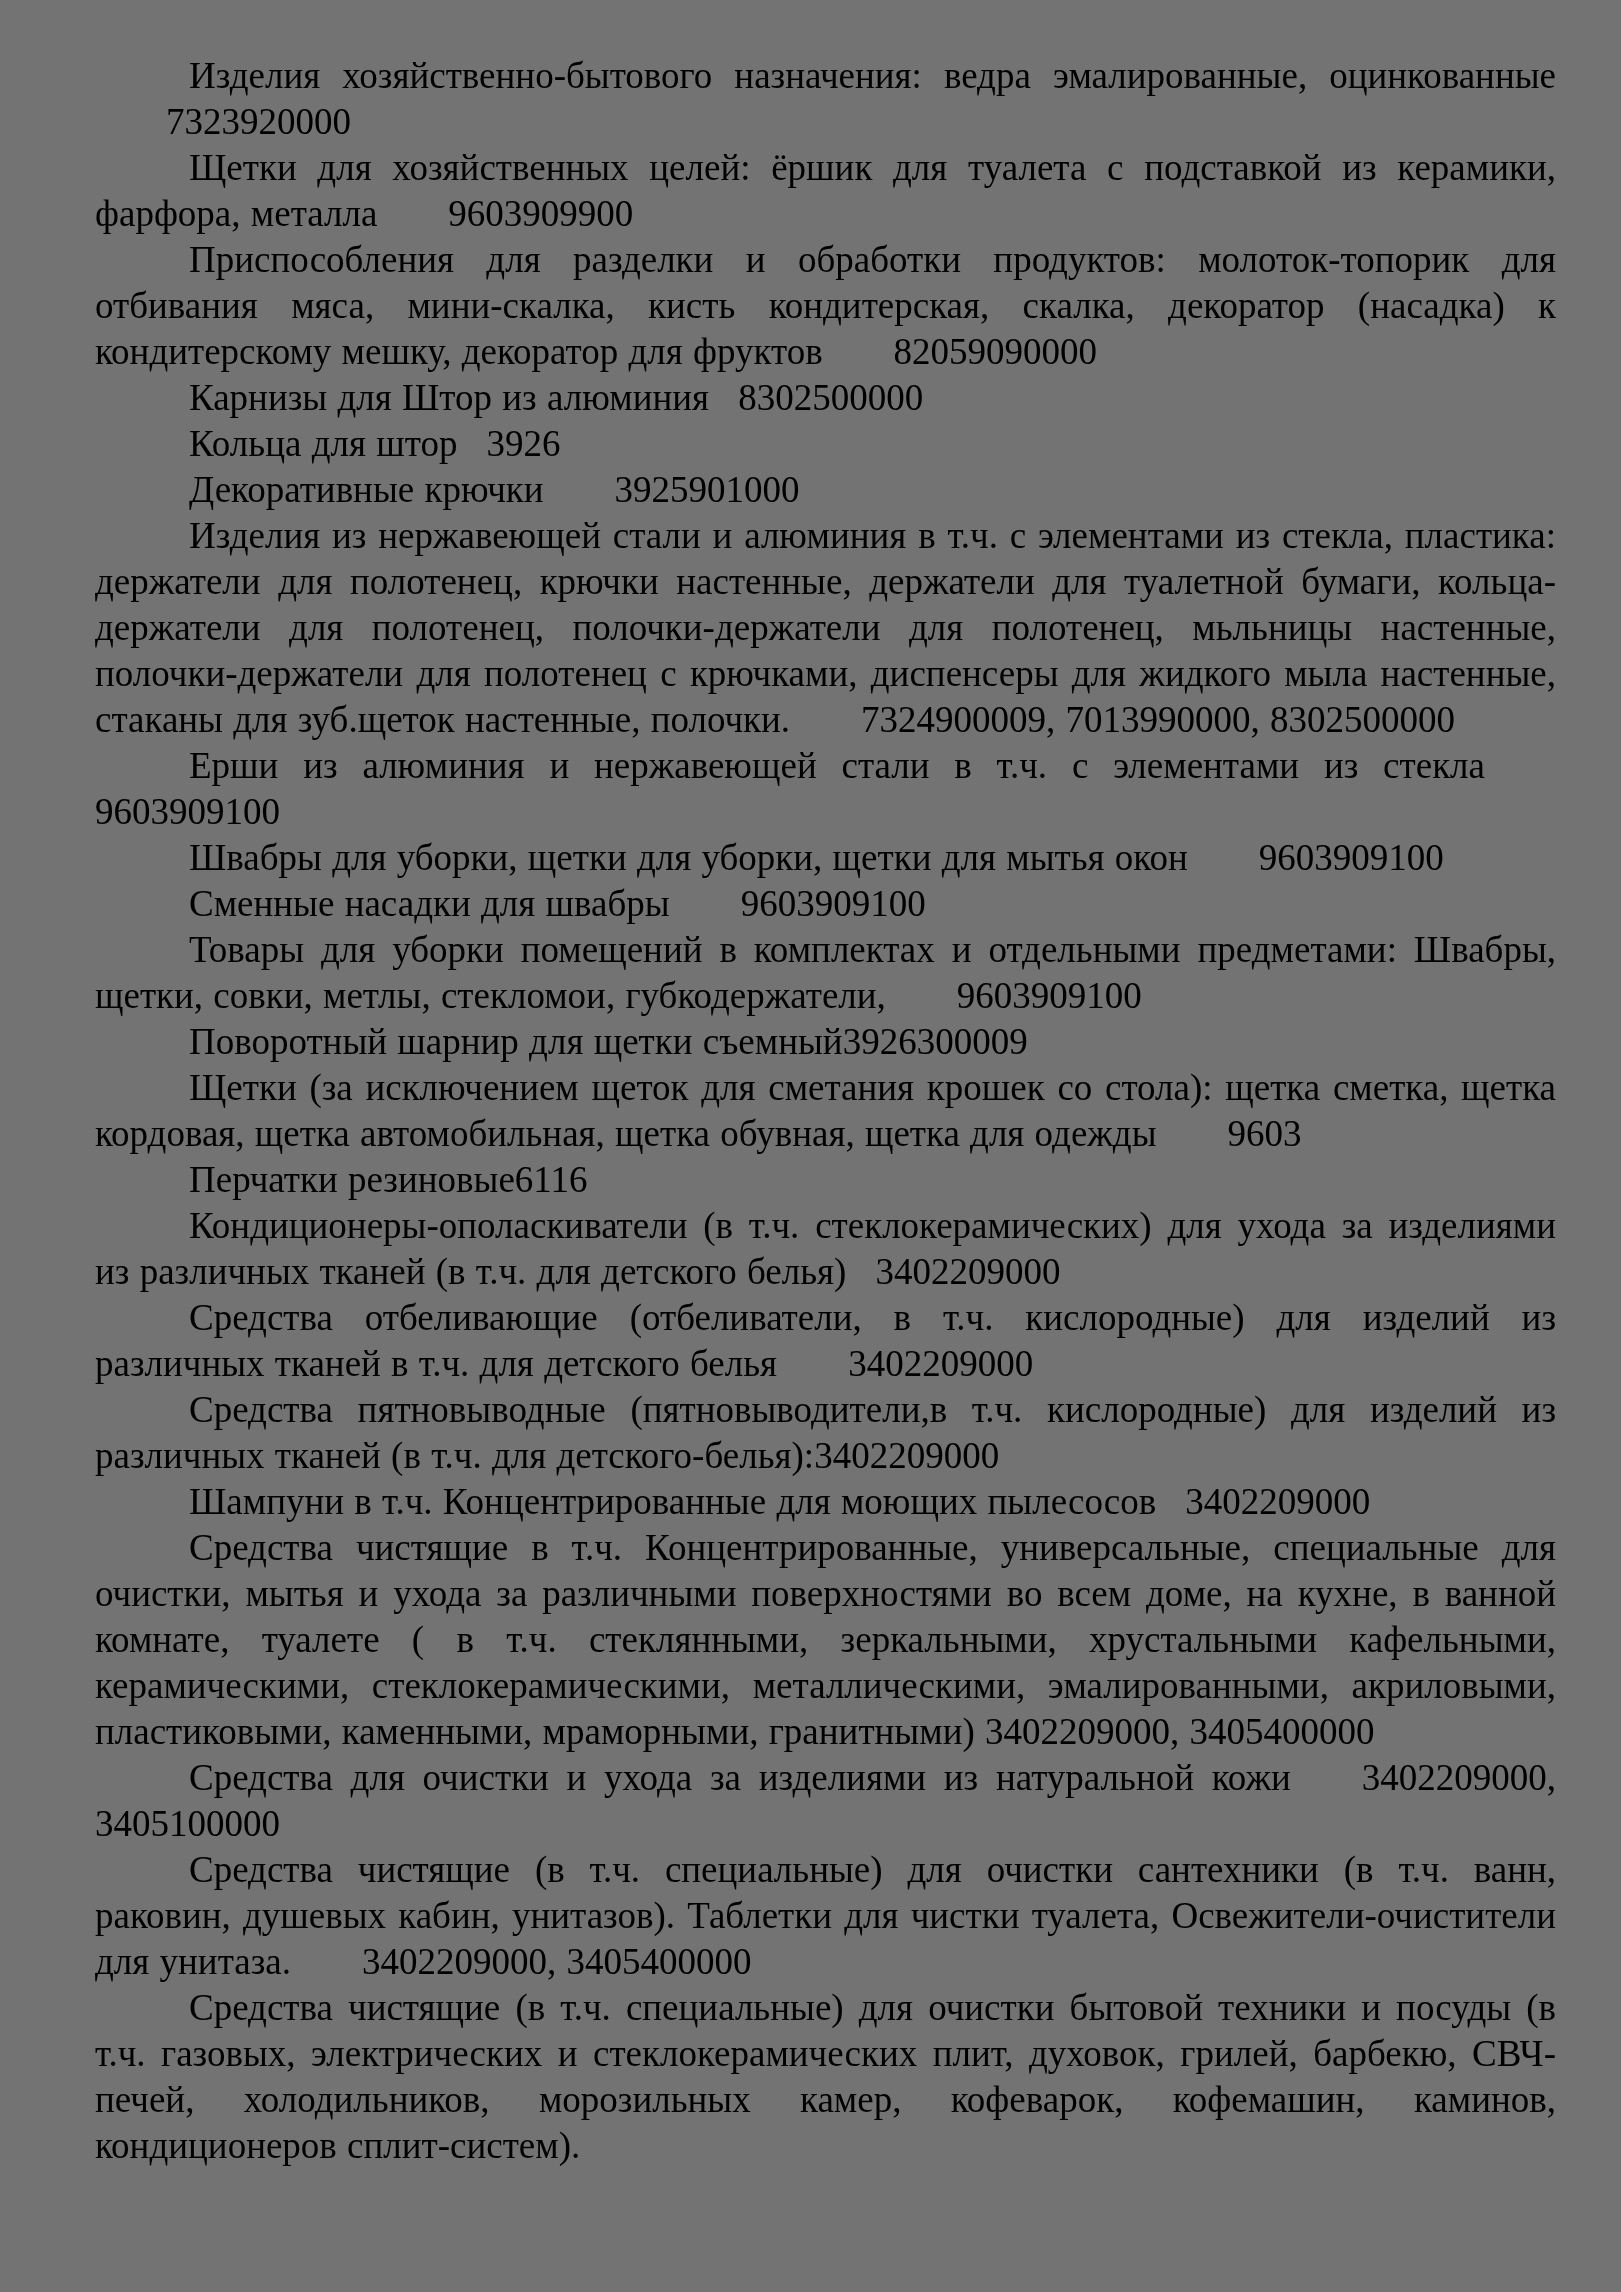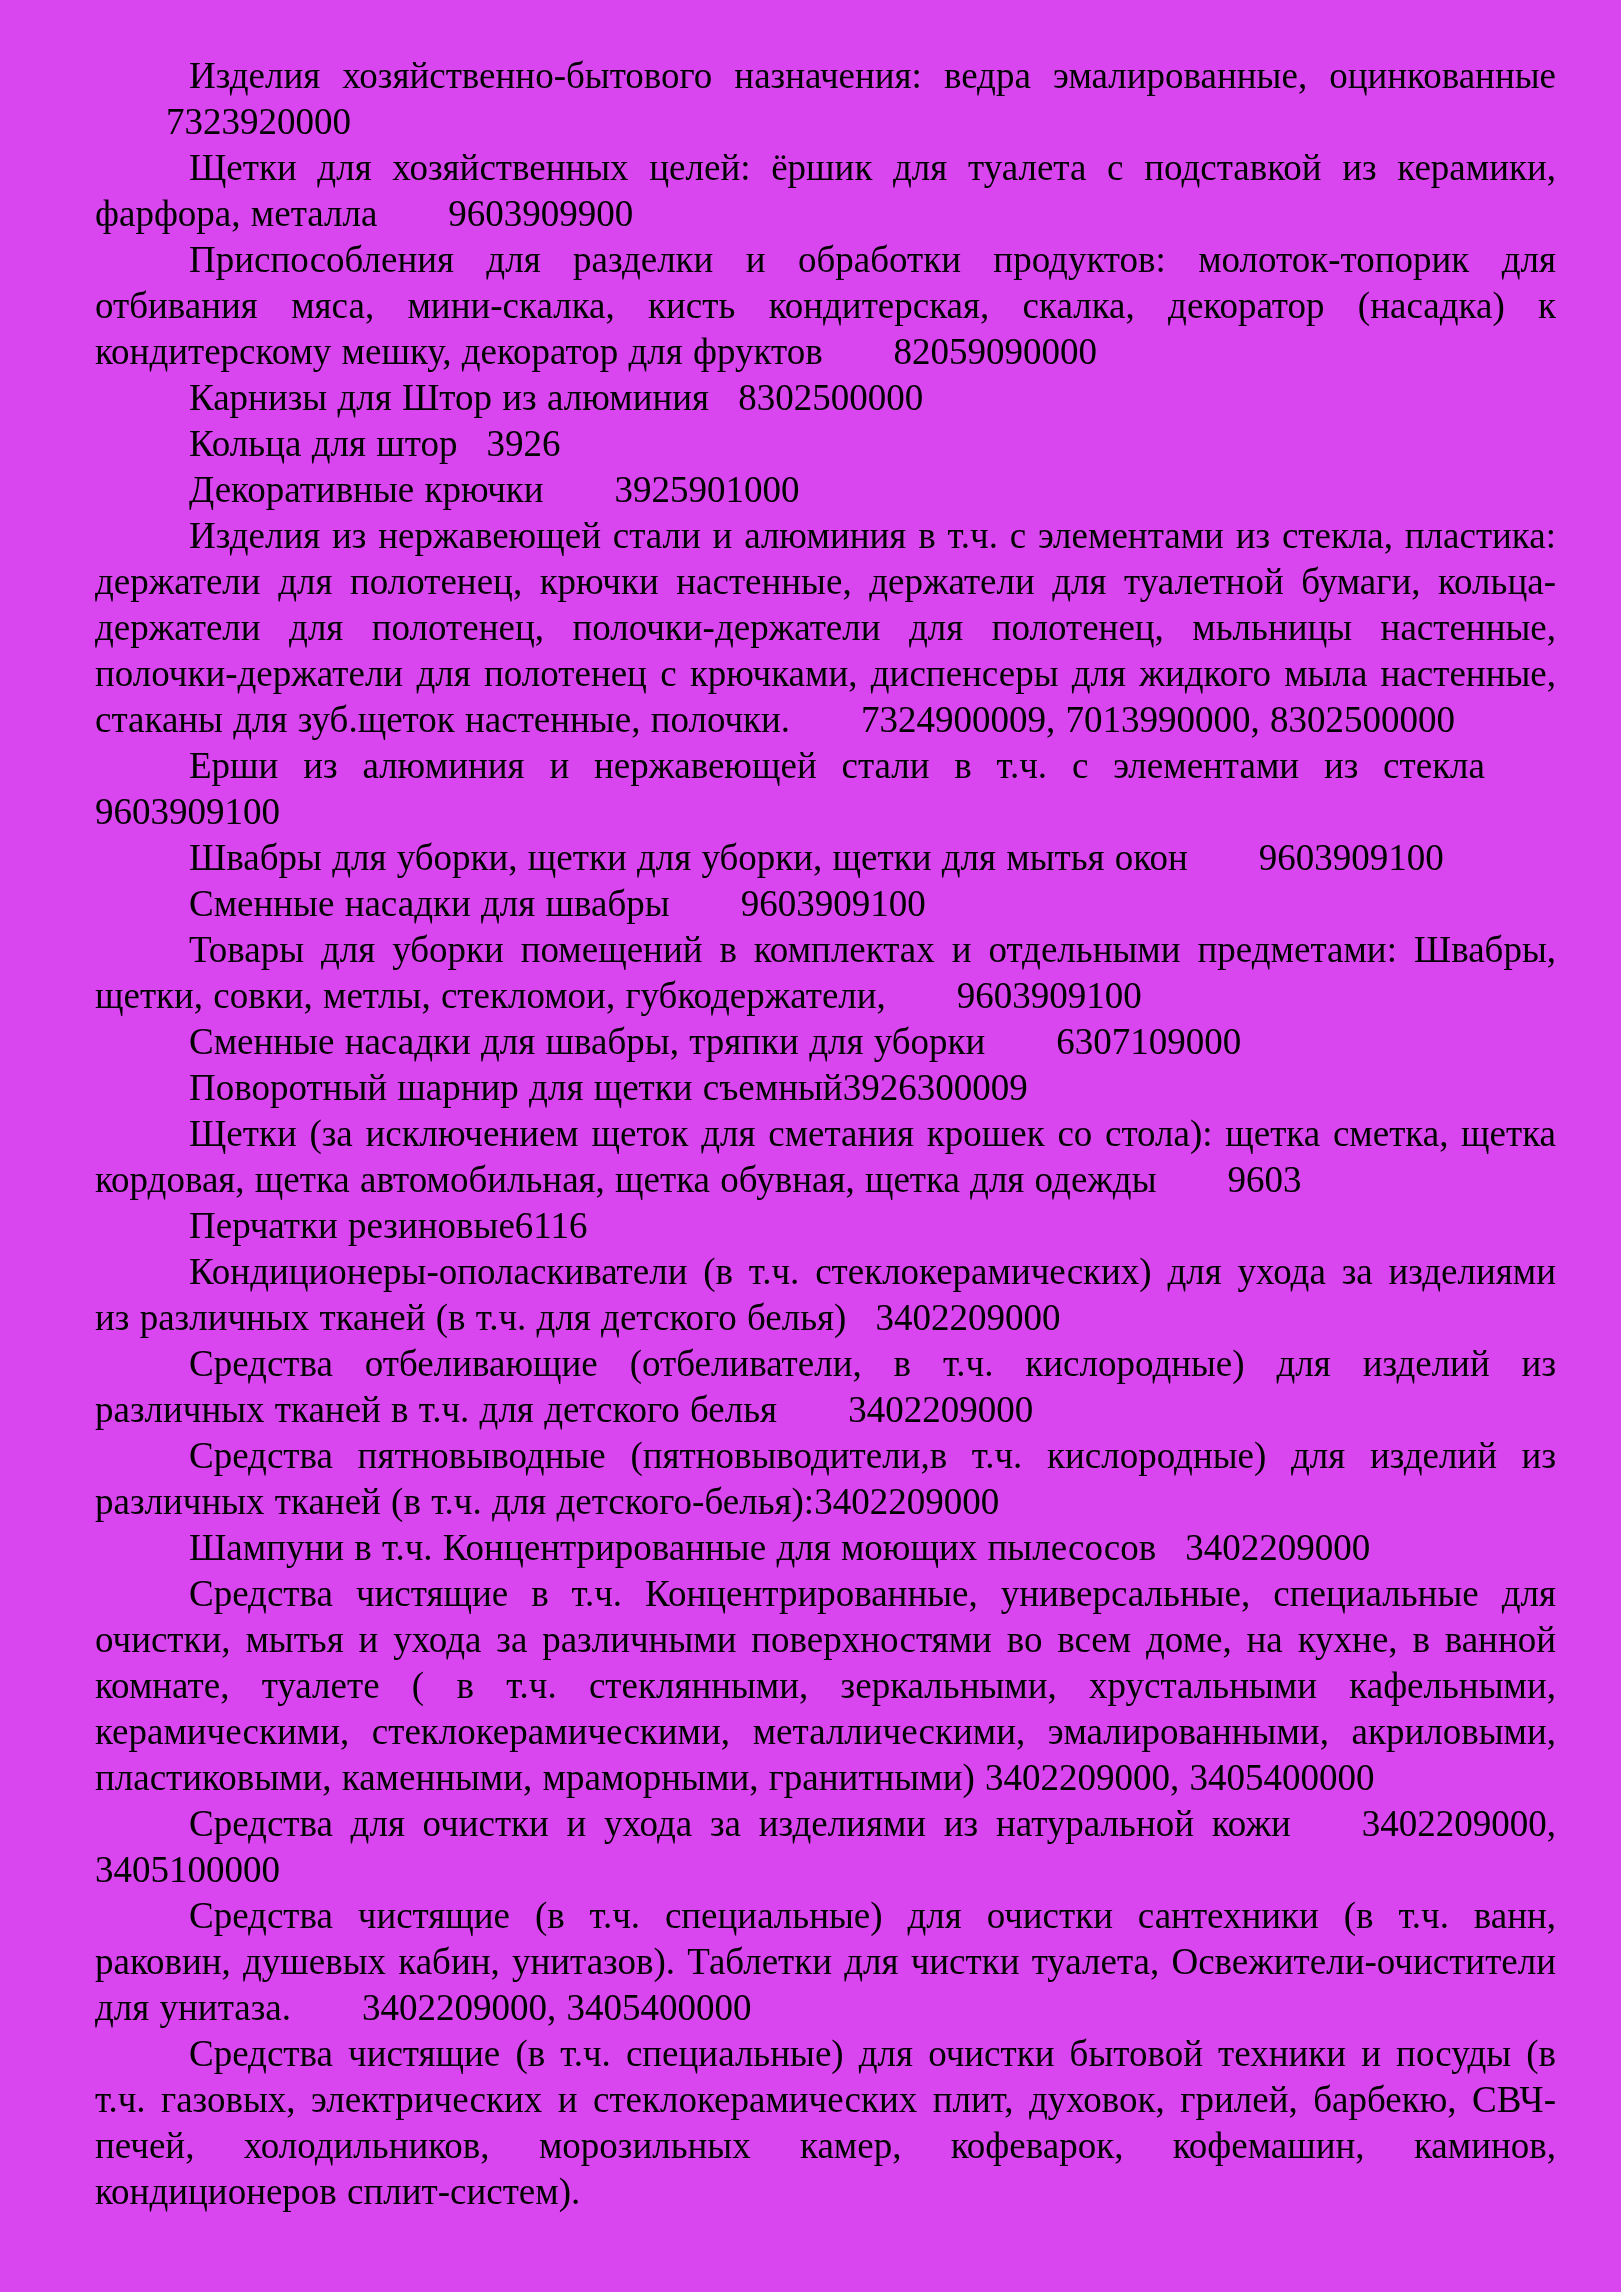--- a/index.html
+++ b/index.html
@@ -11,21 +11,21 @@
     width: 1621px;
     height: 2293px;
     font-family: "Liberation Serif", "DejaVu Serif", serif;
     color: #000000;
   }
   .page {
     box-sizing: border-box;
     width: 1621px;
     height: 2293px;
     padding: 53px 65px 39px 95px;
-    background: #d946ef;
+    background: #737373;
     overflow: hidden;
   }
   .para {
     margin: 0;
     font-size: 37px;
     line-height: 46px;
     text-align: justify;
     text-indent: 94px;
     word-spacing: 1px;
   }
@@ -49,21 +49,20 @@
       <p class="para"><span>Щетки для хозяйственных целей: ёршик для туалета с подставкой из керамики, фарфора, металла</span><span class="gap-tab"></span><span>9603909900</span></p>
       <p class="para"><span>Приспособления для разделки и обработки продуктов: молоток-топорик для отбивания мяса, мини-скалка, кисть кондитерская, скалка, декоратор (насадка) к кондитерскому мешку, декоратор для фруктов</span><span class="gap-tab"></span><span>82059090000</span></p>
       <p class="para"><span>Карнизы для Штор из алюминия</span><span class="gap-small"></span><span>8302500000</span></p>
       <p class="para"><span>Кольца для штор</span><span class="gap-small"></span><span>3926</span></p>
       <p class="para"><span>Декоративные крючки</span><span class="gap-tab"></span><span>3925901000</span></p>
       <p class="para"><span>Изделия из нержавеющей стали и алюминия в т.ч. с элементами из стекла, пластика: держатели для полотенец, крючки настенные, держатели для туалетной бумаги, кольца-держатели для полотенец, полочки-держатели для полотенец, мьльницы настенные, полочки-держатели для полотенец с крючками, диспенсеры для жидкого мыла настенные, стаканы для зуб.щеток настенные, полочки.</span><span class="gap-tab"></span><span>7324900009, 7013990000, 8302500000</span></p>
       <p class="para"><span>Ерши из алюминия и нержавеющей стали в т.ч. с элементами из стекла</span><span class="gap-tab"></span><span>9603909100</span></p>
       <p class="para"><span>Швабры для уборки, щетки для уборки, щетки для мытья окон</span><span class="gap-tab"></span><span>9603909100</span></p>
       <p class="para"><span>Сменные насадки для швабры</span><span class="gap-tab"></span><span>9603909100</span></p>
       <p class="para"><span>Товары для уборки помещений в комплектах и отдельными предметами: Швабры, щетки, совки, метлы, стекломои, губкодержатели,</span><span class="gap-tab"></span><span>9603909100</span></p>
-      <p class="para"><span>Сменные насадки для швабры, тряпки для уборки</span><span class="gap-tab"></span><span>6307109000</span></p>
       <p class="para"><span>Поворотный шарнир для щетки съемный</span><span>3926300009</span></p>
       <p class="para"><span>Щетки (за исключением щеток для сметания крошек со стола): щетка сметка, щетка кордовая, щетка автомобильная, щетка обувная, щетка для одежды</span><span class="gap-tab"></span><span>9603</span></p>
       <p class="para"><span>Перчатки резиновые</span><span>6116</span></p>
       <p class="para"><span>Кондиционеры-ополаскиватели (в т.ч. стеклокерамических) для ухода за изделиями из различных тканей (в т.ч. для детского белья)</span><span class="gap-small"></span><span>3402209000</span></p>
       <p class="para"><span>Средства отбеливающие (отбеливатели, в т.ч. кислородные) для изделий из различных тканей в т.ч. для детского белья</span><span class="gap-tab"></span><span>3402209000</span></p>
       <p class="para"><span>Средства пятновыводные (пятновыводители,в т.ч. кислородные) для изделий из различных тканей (в т.ч. для детского-белья):</span><span>3402209000</span></p>
       <p class="para"><span>Шампуни в т.ч. Концентрированные для моющих пылесосов</span><span class="gap-small"></span><span>3402209000</span></p>
       <p class="para"><span>Средства чистящие в т.ч. Концентрированные, универсальные, специальные для очистки, мытья и ухода за различными поверхностями во всем доме, на кухне, в ванной комнате, туалете ( в т.ч. стеклянными, зеркальными, хрустальными  кафельными, керамическими, стеклокерамическими, металлическими, эмалированными, акриловыми, пластиковыми, каменными, мраморными, гранитными)</span> <span>3402209000, 3405400000</span></p>
       <p class="para"><span>Средства для очистки и ухода за изделиями из натуральной кожи</span><span class="gap-tab"></span><span>3402209000, 3405100000</span></p>
       <p class="para"><span>Средства чистящие (в т.ч. специальные) для очистки сантехники (в т.ч. ванн, раковин, душевых кабин, унитазов). Таблетки для чистки туалета, Освежители-очистители для унитаза.</span><span class="gap-tab"></span><span>3402209000, 3405400000</span></p>

